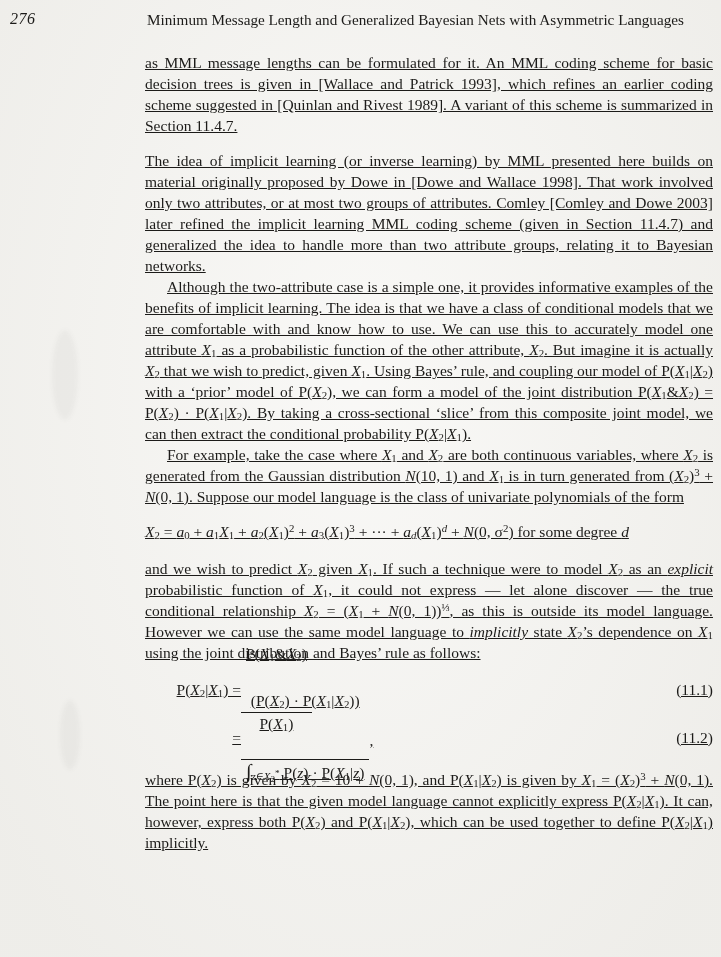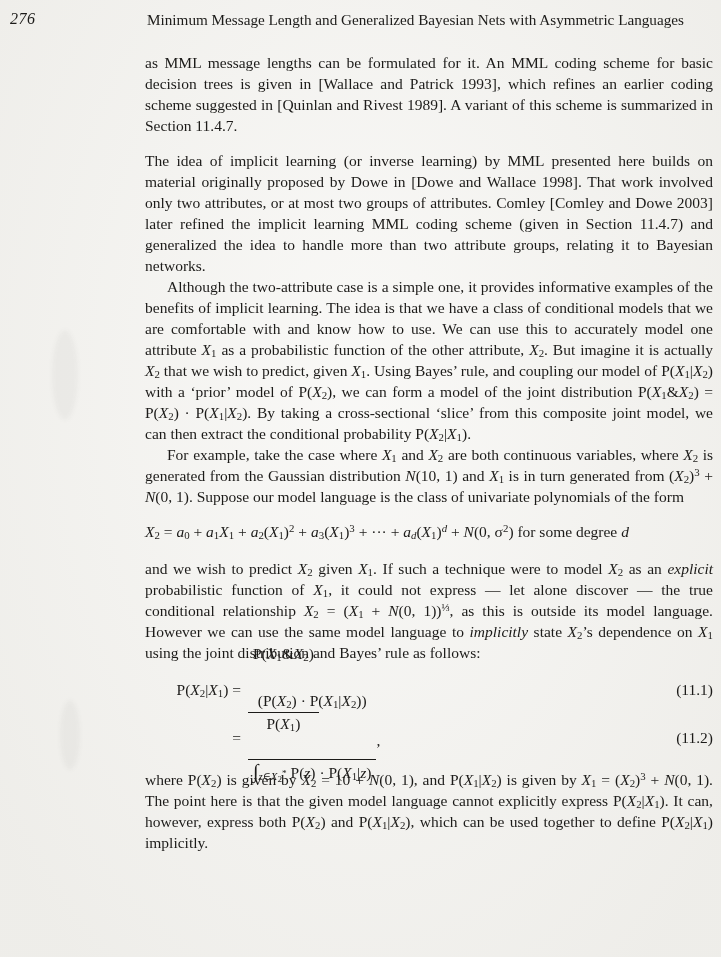--- a/index.html
+++ b/index.html
@@ -29,20 +29,21 @@
   .running-title {
     position:absolute; left:118px; top:1px; width:595px;
     text-align:center; font-size: 15.2px;
     white-space: nowrap;
   }
 
   .body-block {
     position:absolute; left:145px; top:52px; width:568px;
     text-align: justify;
     line-height: 21px;
+    text-decoration: underline;
   }
   .body-block p { margin:0; }
   p.indent { text-indent: 22px; }
 
   .section-heading {
     margin: 16px 0 0 0;
     font-weight: bold;
     font-size: 16.5px;
     line-height: 22px;
     text-align: left;
@@ -55,21 +56,21 @@
   .closing { margin-top: 8px !important; }
 
   sub, sup { font-size: 70%; line-height: 0; position: relative; vertical-align: baseline; }
   sup { top: -0.45em; }
   sub { top: 0.22em; }
   sub sub, sub sup { font-size: 85%; }
 
   .eq-block { margin-top: 4px; }
   .eq-row { display:flex; align-items:center; height:44px; }
   .eq-row.second { height:48px; margin-top:2px; }
-  .eq-lhs { width: 96px; text-align:right; margin-right:7px; flex:none; }
+  .eq-lhs { width: 96px; text-align:right; flex:none; }
   .frac { display:inline-flex; flex-direction:column; text-align:center; flex:none; }
   .frac .num { padding: 0 5px 13px 5px; line-height:20px; }
   .frac .den { border-top: 1px solid #1c1b19; padding: 1px 5px 0 5px; line-height:20px;margin-top:35px; }
   .int { font-size: 130%; }
   .eq-trail { align-self: flex-end; padding-bottom: 10px; }
   .eq-number { margin-left:auto; flex:none; }
 </style>
 </head>
 <body>
 

